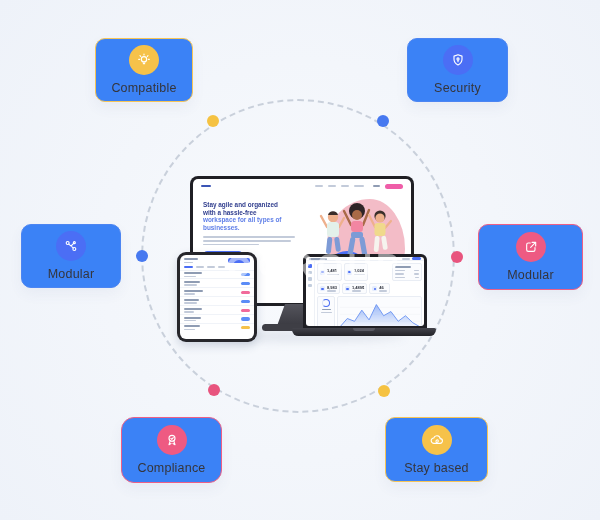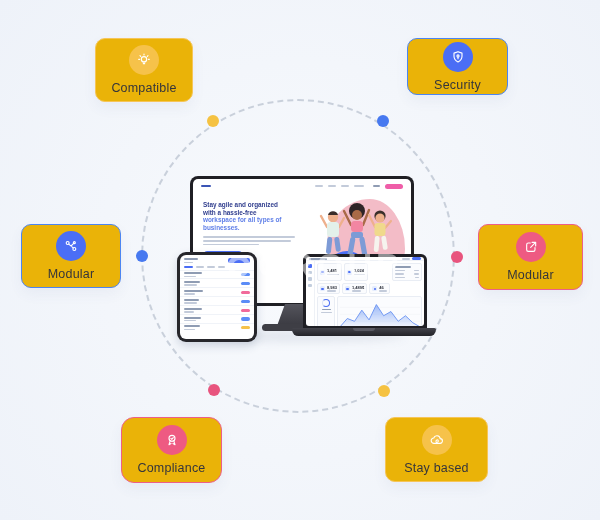--- a/index.html
+++ b/index.html
@@ -16,21 +16,21 @@
     left:141px; top:99px; width:314px; height:314px;
     border:2px dashed #c9d0db; border-radius:50%;
   }
   .dot { width:12px; height:12px; border-radius:50%; z-index:2; }
   .dot.yellow { background:#f5c242; }
   .dot.blue   { background:#4779f0; }
   .dot.pink   { background:#e8547e; }
 
   
   .card {
-    background:#eab308; border-radius:10px; z-index:5;
+    background:#3b82f6; border-radius:10px; z-index:5;
     display:flex; flex-direction:column; align-items:center; justify-content:center;
     gap:6px; box-shadow:0 6px 14px rgba(60,80,130,0.06);
   }
   .card.yellow { border:1.5px solid #f6c557; }
   .card.blue   { border:1.5px solid #4c85f2; }
   .card.pink   { border:1.5px solid #ed5f87; }
   .icirc {
     width:30px; height:30px; border-radius:50%;
     display:flex; align-items:center; justify-content:center;
   }
@@ -154,21 +154,21 @@
   <div class="icirc yellow">
     <svg viewBox="0 0 24 24">
         <circle cx="12" cy="11" r="4"></circle>
         <path d="M10.5 15h3M11 17.5h2"></path>
         <path d="M12 4.5V3M17 6.5l1-1M7 6.5l-1-1M18.5 11H20M4 11h1.5"></path>
       </svg>
   </div>
   <div class="card-label">Compatible</div>
 </div>
 
-<div class="abs card blue" style="left:407px; top:38px; width:101px; height:57px;">
+<div class="abs card blue" style="left:407px; top:38px; width:101px; height:64px;">
   <div class="icirc blue">
     <svg viewBox="0 0 24 24">
         <path d="M12 4l6 2.2v4.8c0 4.2-2.7 6.8-6 8.5-3.3-1.7-6-4.3-6-8.5V6.2z"></path>
         <circle cx="12" cy="10.5" r="1.6"></circle>
         <path d="M12 12.1v2.4"></path>
       </svg>
   </div>
   <div class="card-label">Security</div>
 </div>
 

